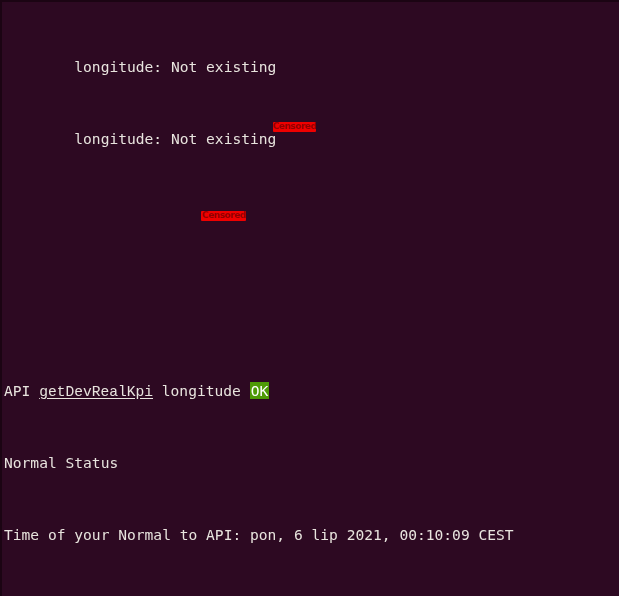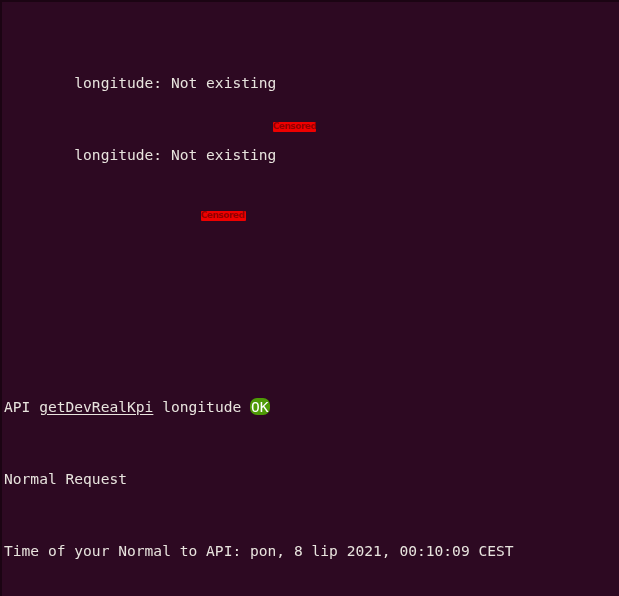--- a/index.html
+++ b/index.html
@@ -18,53 +18,52 @@
     position: relative;
     width: 619px;
     height: 596px;
     box-sizing: border-box;
     background: #2d0922;
     border-top: 2px solid #1b0413;
     border-left: 2px solid #1b0413;
     color: #e8e4de;
     font-size: 14.6px;
     line-height: 18px;
-    padding: 18px 0 0 2px;
+    padding: 2px 0 0 2px;
     overflow: hidden;
     white-space: pre;
     letter-spacing: 0px;
   }
   .line {
     height: 18px;
     white-space: pre;
     position: relative;
   }
   .blank { height: 18px; }
 
   
   .fg-default { color: #e8e4de; }
-  .underline  { text-decoration: underline; text-underline-offset: 2px; }
+  .underline  { text-decoration: underline; text-underline-offset: 2px; font-family: Liberation Mono, monospace; }
   .badge-ok {
     background: #4e9a06;
     color: #ffffff;
     padding: 0 1px;
-    border-radius: 7px;
   }
 
   
   .censor {
     position: absolute;
     background: #ee0000;
     color: #8f0000;
     font-family: "DejaVu Sans", "Liberation Sans", sans-serif;
     font-weight: bold;
     font-size: 9px;
     line-height: 9px;
     letter-spacing: -0.5px;
-    text-align: left;
+    text-align: right;
     overflow: hidden;
     white-space: nowrap;
     border-radius: 1px;
   }
   #censor-time {
     left: 271px;
     top: 120px;
     width: 43px;
     height: 10px;
   }
@@ -83,23 +82,23 @@
   <div class="line"><span class="fg-default">        longitude: Not existing</span></div>
 
   <div class="line"><span class="fg-default">        longitude: Not existing</span></div>
 
   <div class="blank"></div>
   <div class="blank"></div>
   <div class="blank"></div>
 
   <div class="line"><span class="fg-default">API </span><span class="fg-default underline">getDevRealKpi</span><span class="fg-default"> longitude </span><span class="badge-ok">OK</span></div>
 
-  <div class="line"><span class="fg-default">Normal Request</span></div>
+  <div class="line"><span class="fg-default">Normal Status</span></div>
 
-  <div class="line"><span class="fg-default">Time of your Normal to API: </span><span class="fg-default">pon, 8 lip 2021, 00:10:09 CEST</span></div>
+  <div class="line"><span class="fg-default">Time of your Normal to API: </span><span class="fg-default">pon, 6 lip 2021, 00:10:09 CEST</span></div>
 
   
 
   
 
   
   
 
   
 

